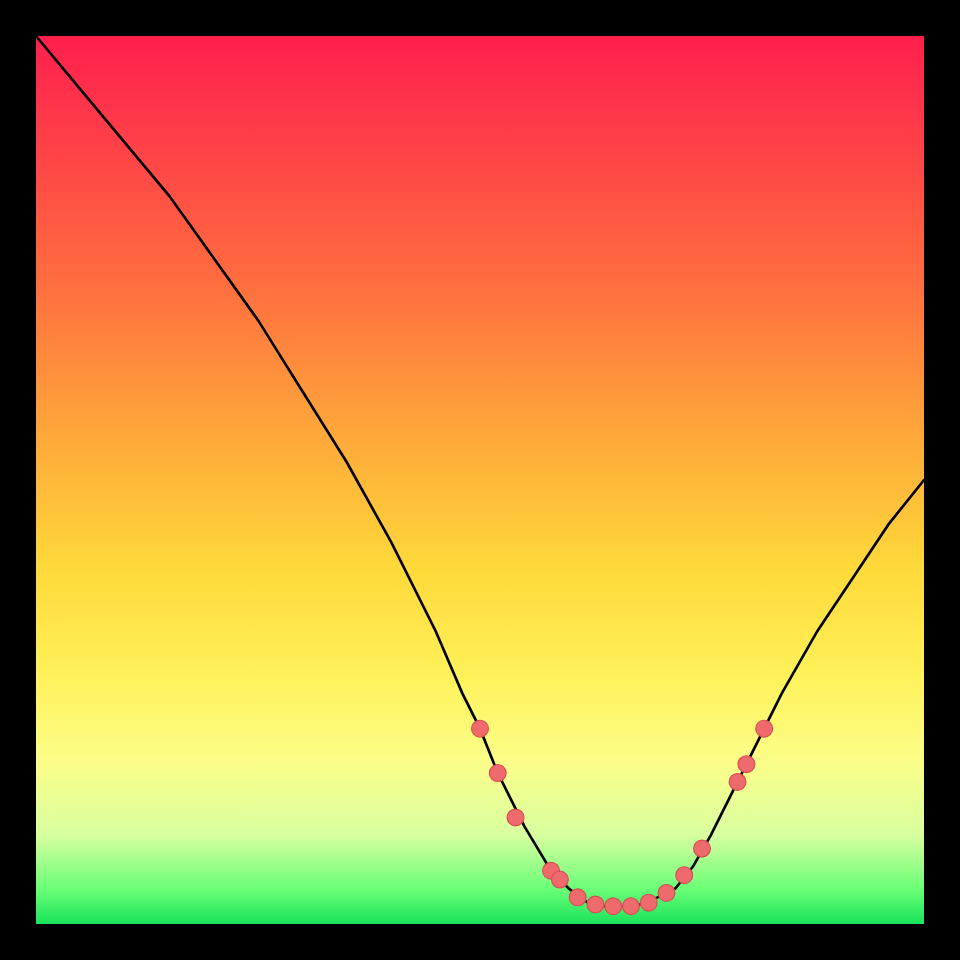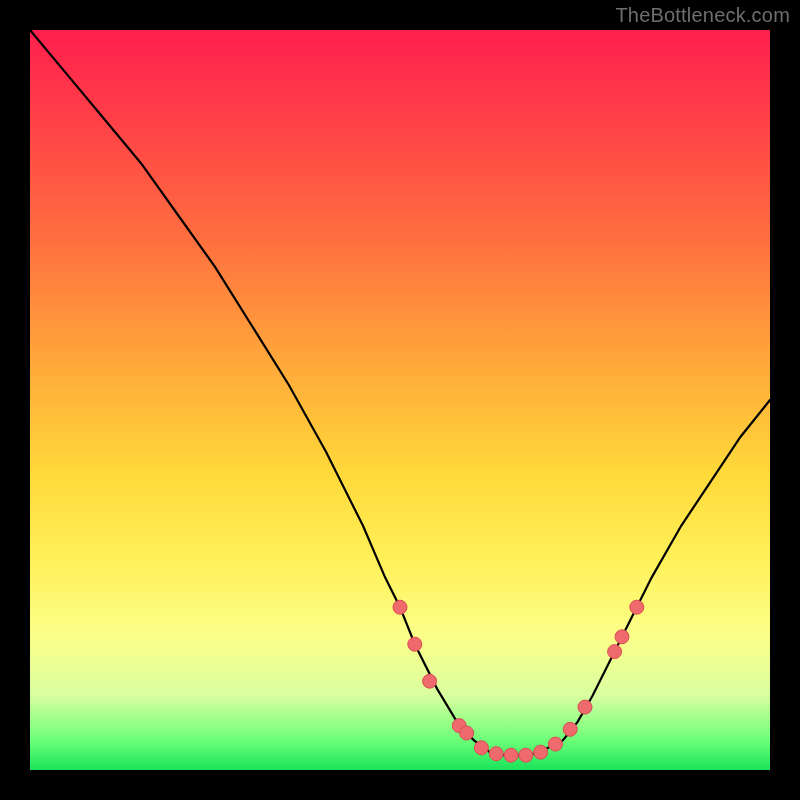--- a/index.html
+++ b/index.html
@@ -65,21 +65,20 @@
   .marker {
     fill: #ef6a6d;
     stroke: #d94d52;
     stroke-width: 1;
   }
 </style>
 </head>
 <body>
 
 <div class="stage">
-  <div class="watermark">TheBottleneck.com</div>
   <div class="plot">
     <svg class="overlay" viewBox="0 0 740 740">
       <path class="curve" d="M0.0 0.0 L37.0 44.4 L74.0 88.8 L111.0 133.2 L148.0 185.0 L185.0 236.8 L222.0 296.0 L259.0 355.2 L296.0 421.8 L333.0 495.8 L355.2 547.6 L370.0 577.2 L384.8 614.2 L407.0 658.6 L429.2 695.6 L444.0 710.4 L458.8 721.5 L473.6 725.2 L488.4 725.2 L503.2 723.7 L518.0 717.8 L532.8 710.4 L547.6 691.9 L562.4 666.0 L592.0 606.8 L621.6 547.6 L651.2 495.8 L680.8 451.4 L710.4 407.0 L740.0 370.0"></path>
       <g>
           <circle class="marker" r="7" cx="370.0" cy="577.2"></circle>
           <circle class="marker" r="7" cx="384.8" cy="614.2"></circle>
           <circle class="marker" r="7" cx="399.6" cy="651.2"></circle>
           <circle class="marker" r="7" cx="429.2" cy="695.6"></circle>
           <circle class="marker" r="7" cx="436.6" cy="703.0"></circle>
           <circle class="marker" r="7" cx="451.4" cy="717.8"></circle>

